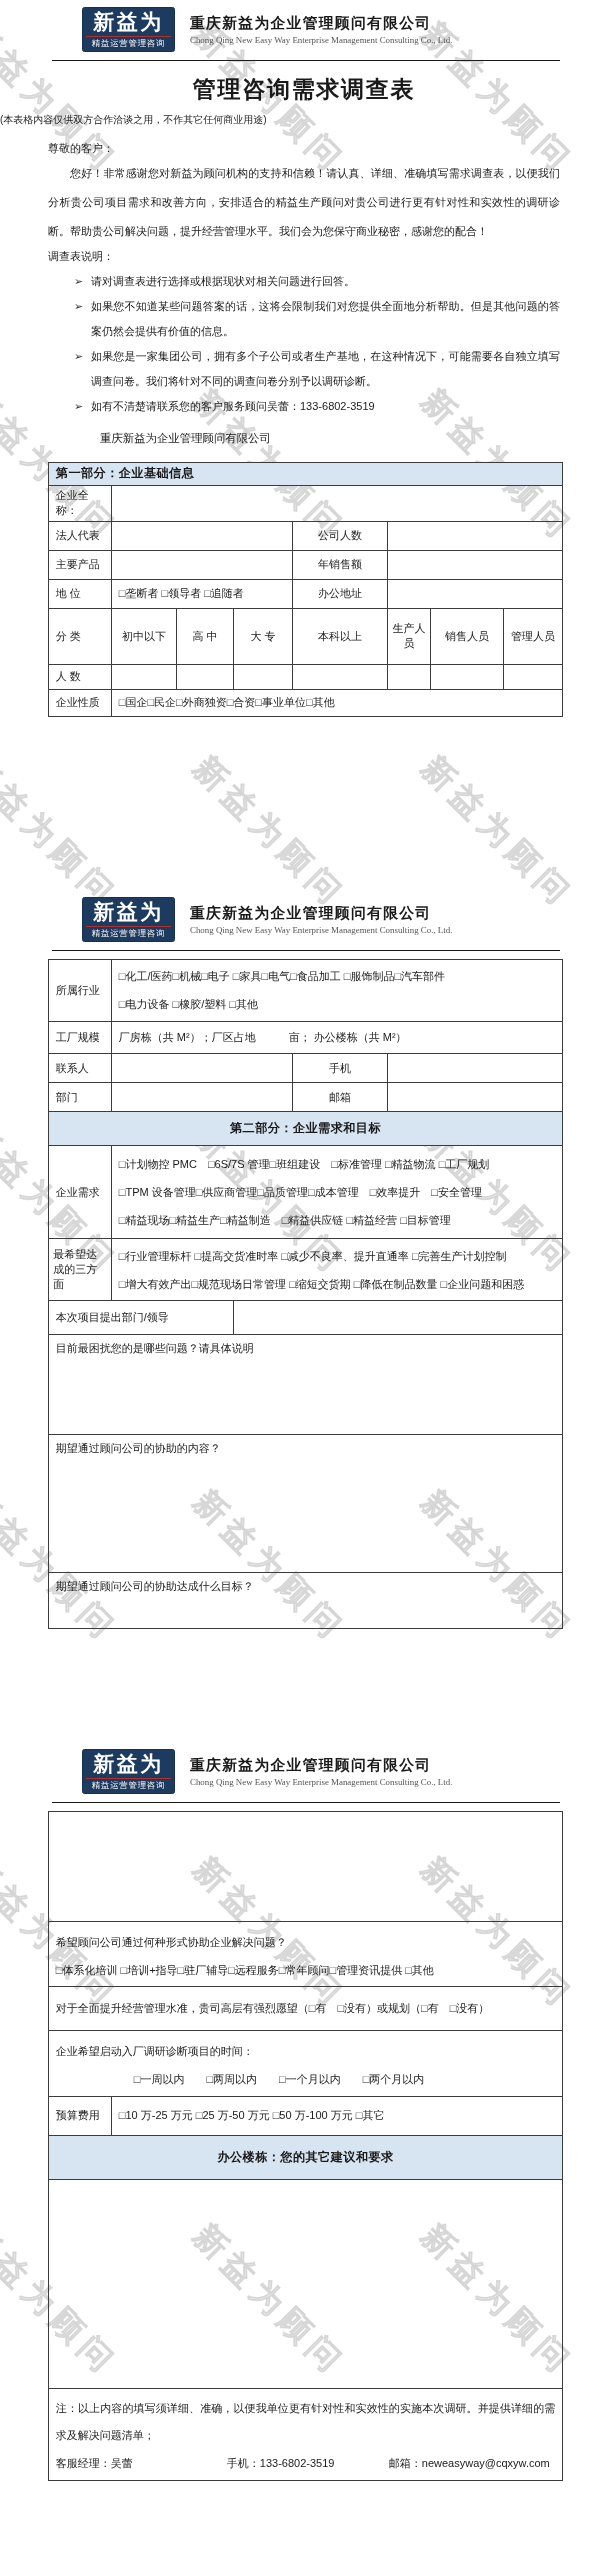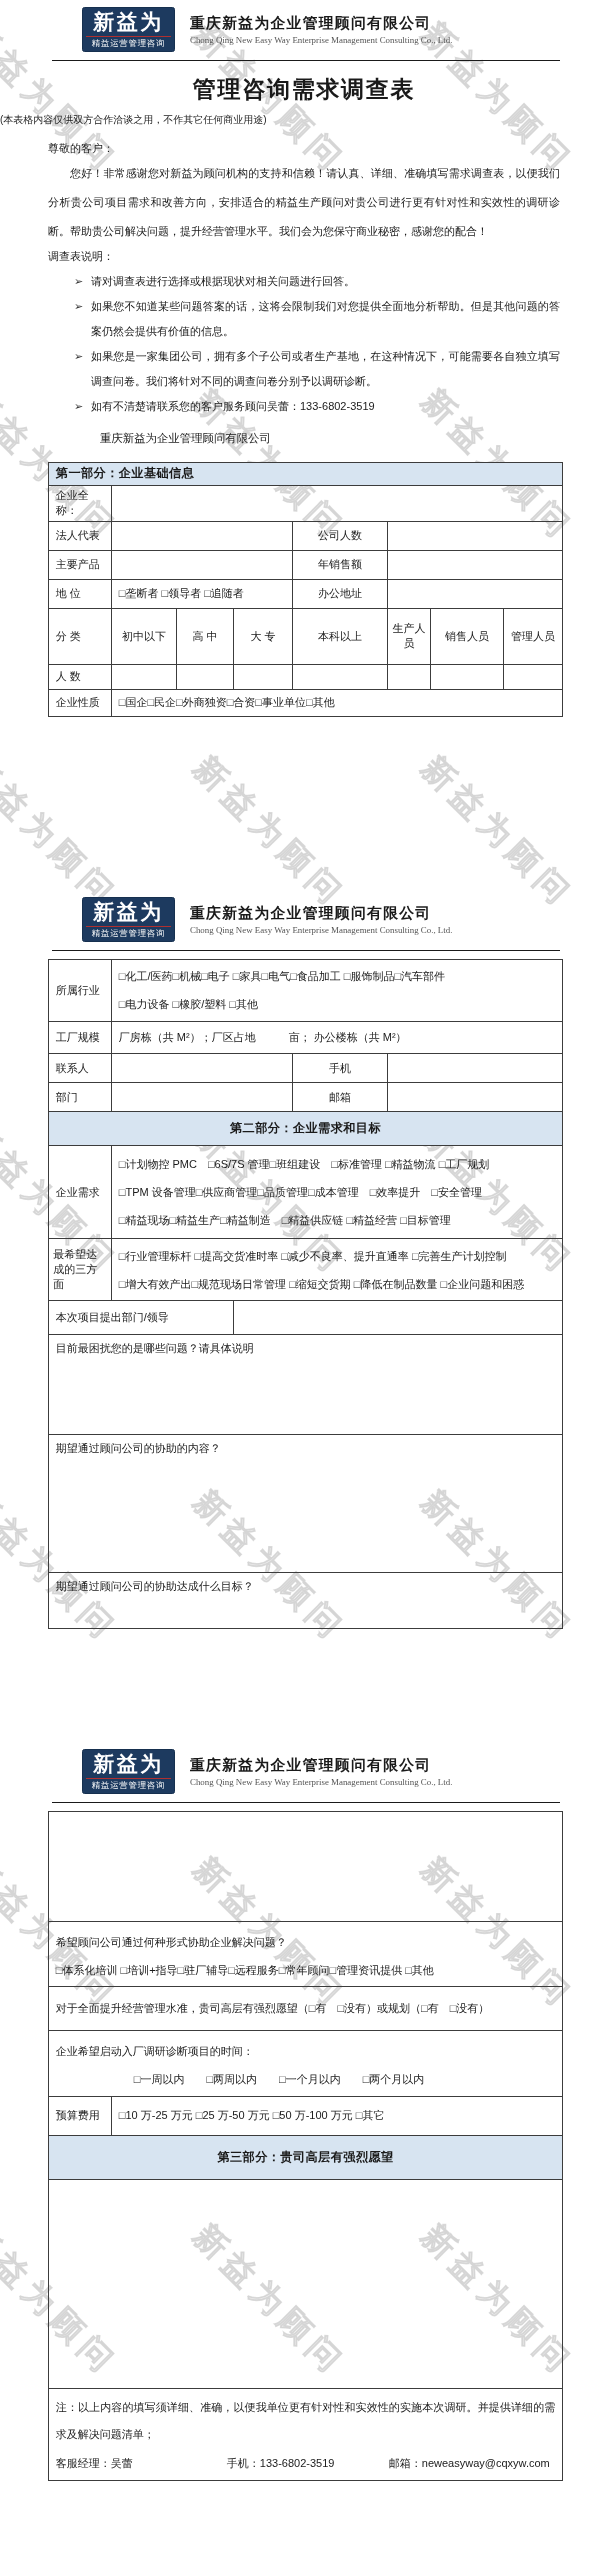--- a/index.html
+++ b/index.html
@@ -62,21 +62,21 @@
   }
   td.center { text-align:center;margin-top:24px; }
   td.top { vertical-align:top; padding-top:5.9px; }
   td.lbl-tight { padding:2.5px 4.2px; word-break:break-all; }
   .sec {
     background:#d7e4f1; font-weight:bold; font-size:12.2px; letter-spacing:0.4px;
   }
   .opt-line { line-height:28px; }
   .opt-line2 { line-height:28px; }
   .indent-opts { padding-left:78px; line-height:28px; }
-  .note-par { line-height:27px; text-align:justify;font-family:Liberation Mono, monospace; }
+  .note-par { line-height:27px; text-align:justify; }
   .contact-line { display:flex; line-height:27px; margin-top:1.7px; }
   .contact-line .c1 { width:171px; }
   .contact-line .c2 { width:162px; }
   .t1 { margin-top:16px; }
   .t23 { margin-top:8.4px; }
 </style>
 </head>
 <body>
 
 <div id="wm-layer">
@@ -330,21 +330,21 @@
       <td colspan="8" class="top">
         <div class="opt-line2">企业希望启动入厂调研诊断项目的时间：</div>
         <div class="indent-opts">□一周以内　　□两周以内　　□一个月以内　　□两个月以内</div>
       </td>
     </tr>
     <tr style="height:39px">
       <td>预算费用</td>
       <td colspan="7">□10 万-25 万元 □25 万-50 万元 □50 万-100 万元 □其它</td>
     </tr>
     <tr style="height:44px">
-      <td colspan="8" class="sec center">第三部分：贵司高层有强烈愿望</td>
+      <td colspan="8" class="sec center">办公楼栋：您的其它建议和要求</td>
     </tr>
     <tr style="height:209px">
       <td colspan="8" class="top"></td>
     </tr>
     <tr style="height:83px">
       <td colspan="8" class="top">
         <div class="note-par">注：以上内容的填写须详细、准确，以便我单位更有针对性和实效性的实施本次调研。并提供详细的需求及解决问题清单；</div>
         <div class="contact-line">
           <span class="c1">客服经理：吴蕾</span>
           <span class="c2">手机：133-6802-3519</span>

